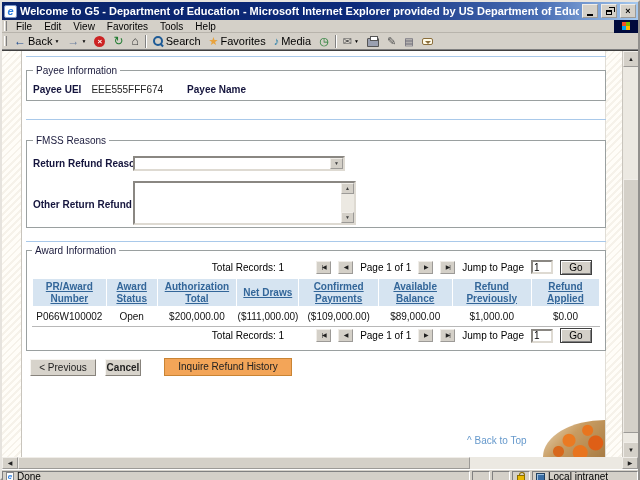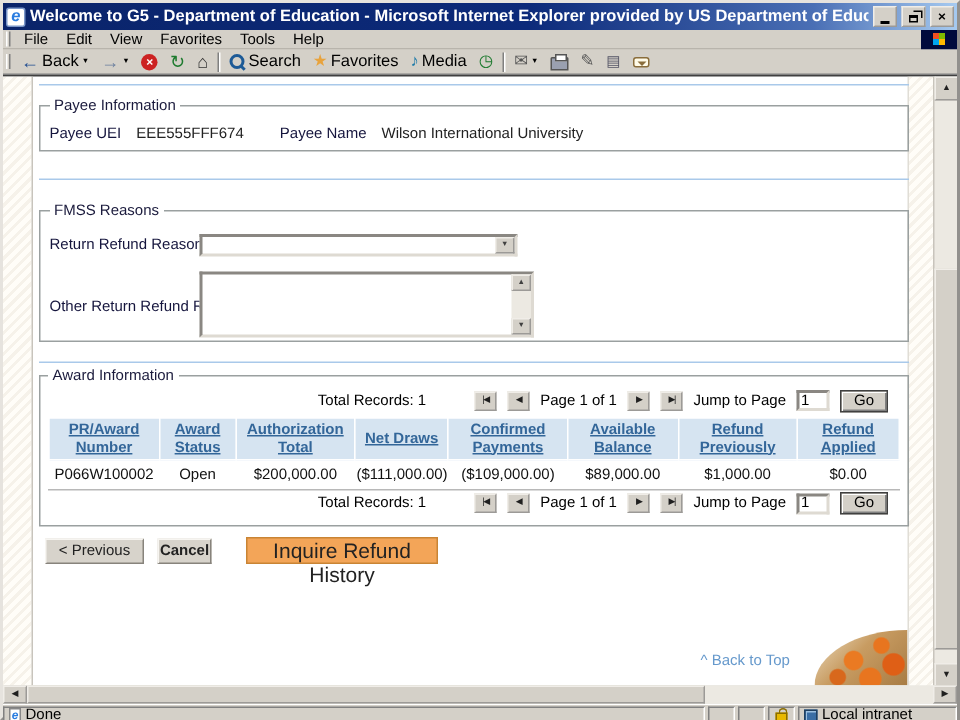--- a/index.html
+++ b/index.html
@@ -56,21 +56,21 @@
   .stripe-left { left:0; width:20px; border-right:1px solid #c8c4bc; }
   .stripe-right { right:16px; width:17px; border-left:1px solid #e0ddd6; }
   .content { position:absolute; left:24px; top:0; width:580px; }
   .hr-blue { border-top:1px solid #a9c9ea; height:0; }
   .hr1 { margin-top:5px; } .hr2 { margin-top:18px; } .hr3 { margin-top:13px; }
 
   fieldset { border:1px solid #9aa0a0; padding:2px 6px 4px 6px; }
   legend { padding:0 3px; font-size:10px; color:#1a1a3c; }
   .fs-payee { margin-top:8px; height:36px; }
   .payee-row { display:flex; align-items:center; gap:10px; margin-top:6px; }
-  .lbl { font-weight:normal; color:#15153d; white-space:nowrap; }
+  .lbl { font-weight:bold; color:#15153d; white-space:nowrap; }
   .val { color:#222; white-space:nowrap; }
 
   .fs-fmss { margin-top:15px; height:93px; }
   .fmss-row { display:flex; align-items:flex-start; margin-top:8px; }
   .fmss-label { width:100px; flex:0 0 100px; padding-top:2px; }
   .selbox { width:212px; height:15px; border:2px inset #dedad2; background:#fff; display:flex; }
   .selbox .sel-val { flex:1; font-size:10px; line-height:11px; padding-left:2px; }
   .sel-arrow { width:13px; background:#d4d0c8; border:1px outset #f0ede8; font-size:5px; line-height:9px; text-align:center; color:#404040; }
   .txtbox { width:223px; height:44px; border:2px inset #dedad2; background:#fff; display:flex; }
   .txt-val { flex:1; padding:1px 2px; }
@@ -89,21 +89,21 @@
   table.award { width:100%; border-collapse:collapse; table-layout:fixed; }
   table.award th { background:#d6e4f1; border:1px solid #fff; color:#336699; font-size:10px; font-weight:bold;
     text-decoration:underline; text-align:center; vertical-align:middle; line-height:1.15; padding:2px 1px; height:26px; }
   table.award td { text-align:center; font-size:10px; padding:4px 1px 3px 1px; color:#111; }
   td.neg { color:#cc0000; }
 
   .btn-row { display:flex; align-items:center; margin-top:7px; }
   .gray-btn { height:17px; background:#d7d3cb; border:1px solid; border-color:#f7f5f1 #87837c #87837c #f7f5f1; font-size:10px; text-align:center; line-height:15px; color:#222; }
   .btn-prev { width:66px; margin-left:4px; }
   .btn-cancel { width:36px; margin-left:9px;font-weight:bold; }
-  .btn-inquire { width:128px; height:18px; margin-left:23px; background:#f3a558; border:1px solid #c98434; font-size:14px; text-align:center; line-height:16px; color:#222; }
+  .btn-inquire { width:128px; height:18px; margin-left:23px; background:#f3a558; border:1px solid #c98434; font-size:10px; text-align:center; line-height:16px; color:#222; }
 
   .back-top { position:absolute; left:465px; top:384px; color:#6699cc; font-size:10px; }
   .chairs { position:absolute; right:33px; bottom:0; width:62px; height:37px; border-top-left-radius:100% 100%;
     background:
       radial-gradient(circle at 72% 28%, #e8751f 0 5px, rgba(0,0,0,0) 6px),
       radial-gradient(circle at 42% 55%, #ea7a22 0 6px, rgba(0,0,0,0) 7px),
       radial-gradient(circle at 85% 62%, #df5f16 0 7px, rgba(0,0,0,0) 8px),
       radial-gradient(circle at 25% 85%, #d8681c 0 5px, rgba(0,0,0,0) 6px),
       radial-gradient(circle at 60% 88%, #e8751f 0 7px, rgba(0,0,0,0) 8px),
       linear-gradient(135deg,#ecdfc4 0%,#c89c62 45%,#a87c44 100%); }
@@ -223,21 +223,20 @@
 
     <div class="content">
       <div class="hr-blue hr1"></div>
 
       <fieldset class="fs-payee">
         <legend>Payee Information</legend>
         <div class="payee-row">
           <span class="lbl">Payee UEI</span>
           <span class="val">EEE555FFF674</span>
           <span class="lbl" style="margin-left:14px;">Payee Name</span>
-          <span class="val">Wilson International University</span>
         </div>
       </fieldset>
 
       <div class="hr-blue hr2"></div>
 
       <fieldset class="fs-fmss">
         <legend>FMSS Reasons</legend>
         <div class="fmss-row">
           <span class="fmss-label lbl">Return Refund Reason</span>
           <span class="selbox">

